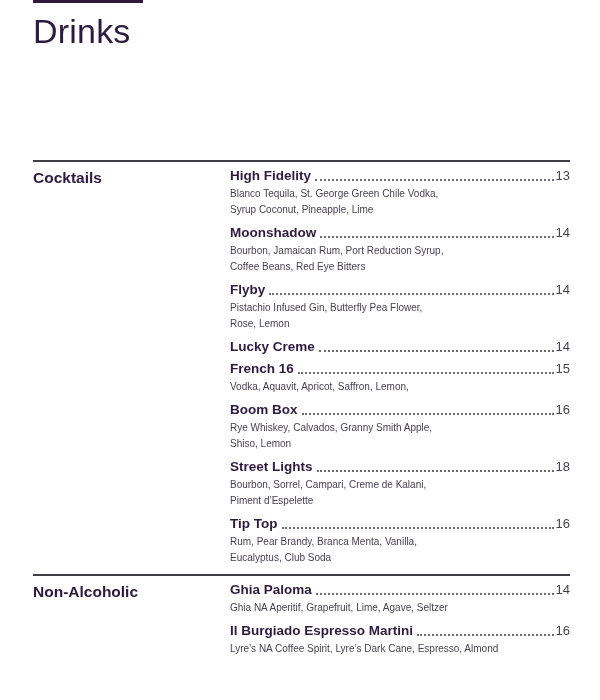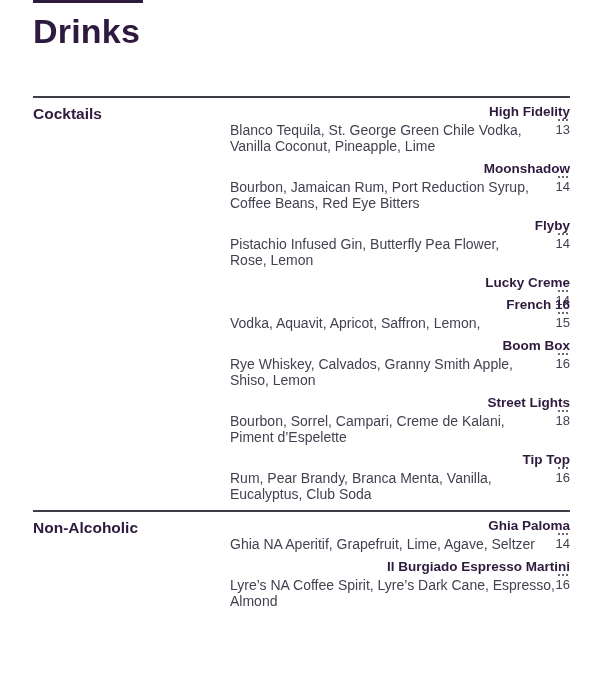--- a/index.html
+++ b/index.html
@@ -16,59 +16,59 @@
     color:var(--body);
     position:relative;
   }
   .page{position:relative;width:600px;height:700px;padding:0 30px 0 33px;}
   .top-rule{
     position:absolute;left:33px;top:0;width:110px;height:3px;
     background:var(--heading);
   }
   .page-title{
     padding-top:13px;
-    font-size:34px;line-height:37px;font-weight:700;
+    font-size:34px;line-height:37px;font-weight:400;
     color:var(--heading);
     letter-spacing:0.2px;
   }
   .section{width:100%;}
-  .section:first-of-type{margin-top:46px;}
+  .section:first-of-type{margin-top:110px;}
   .divider{height:2px;background:var(--divider);}
   .section-body{
     display:flex;flex-direction:row;
     padding-top:7px;
   }
   .section-label{
     width:197px;flex:0 0 197px;
     font-size:15.5px;font-weight:700;line-height:18px;
     color:var(--heading);
   }
   .items{flex:1;min-width:0;}
   .item{margin-bottom:8px;}
   .item-head{
-    display:flex;flex-direction:column;align-items:flex-end;
+    display:flex;align-items:flex-end;
     height:14px;line-height:14px;
     margin-bottom:3px;
   }
   .item-name{
     font-size:13.5px;font-weight:700;line-height:14px;
     color:var(--heading);white-space:nowrap;
   }
   .leader{
     flex:1;
     margin:0 2px 2px 4px;
     border-bottom:2px dotted var(--dots);
     min-width:10px;
   }
   .item-price{
     font-size:13px;font-weight:400;line-height:14px;
     color:var(--price);white-space:nowrap;
   }
   .item-desc-line{
-    font-size:14px;font-weight:400;line-height:16px;
+    font-size:10px;font-weight:400;line-height:16px;
     color:var(--body);
   }
 </style>
 </head>
 <body>
 
 <div class="page">
   <div class="top-rule"></div>
   <h1 class="page-title">Drinks</h1>
   <div id="sections">
@@ -78,21 +78,21 @@
       <div class="section-label">Cocktails</div>
       <div class="items">
   <div class="item">
     <div class="item-head">
       <span class="item-name">High Fidelity</span>
       <span class="leader"></span>
       <span class="item-price">13</span>
     </div>
     <div class="item-desc">
                 <div class="item-desc-line">Blanco Tequila, St. George Green Chile Vodka,</div>
-                <div class="item-desc-line">Vanilla Coconut, Pineapple, Lime</div>
+                <div class="item-desc-line">Syrup Coconut, Pineapple, Lime</div>
               </div>
   </div>
 
   <div class="item">
     <div class="item-head">
       <span class="item-name">Moonshadow</span>
       <span class="leader"></span>
       <span class="item-price">14</span>
     </div>
     <div class="item-desc">

